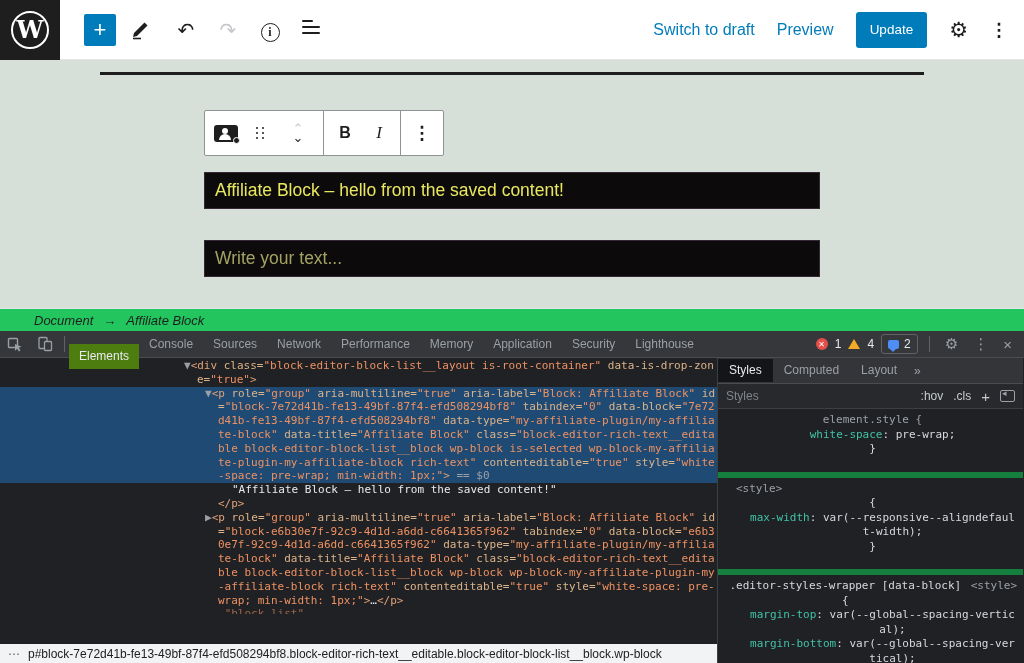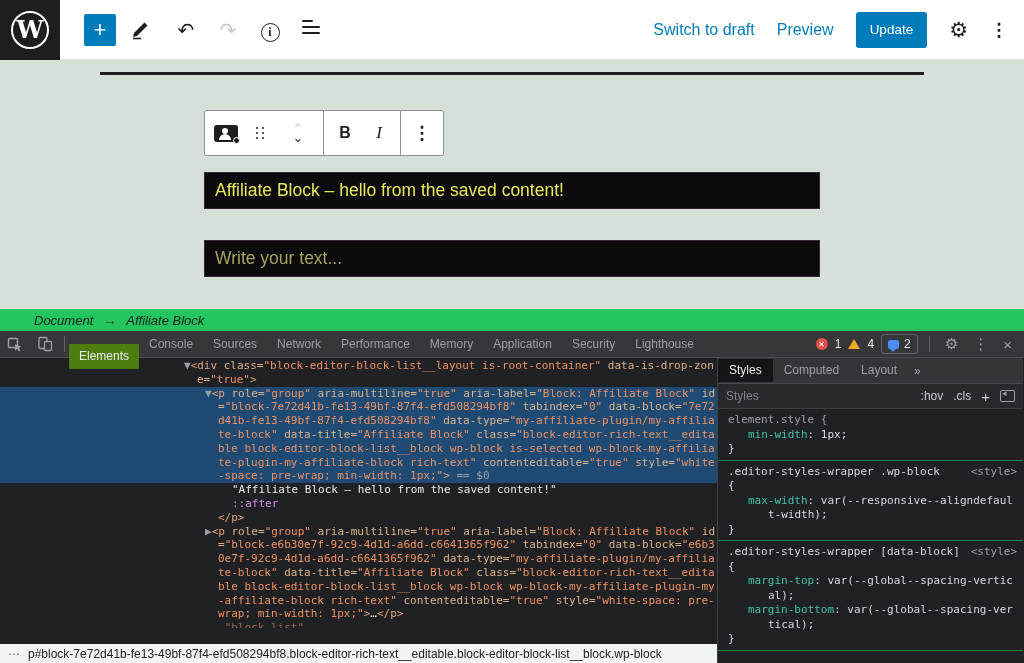--- a/index.html
+++ b/index.html
@@ -108,21 +108,21 @@
   .side-more { padding:0 6px; cursor:pointer; }
   .filter-row { height:25px; background:#27292c; border-bottom:1px solid #3c4043; display:flex; align-items:center;
     padding:0 8px; gap:10px; }
   .filter-ph { color:#80868b; flex:1; }
   .f-tok { color:#c8cbcf; cursor:pointer; }
   .f-plus { color:#c8cbcf; font-size:15px; cursor:pointer; }
   .panel-ico { width:15px; height:12px; border:1px solid #9aa0a6; border-radius:2px; position:relative; cursor:pointer; }
   .panel-ico::before { content:"◂"; position:absolute; left:1px; top:-3px; font-size:9px; color:#9aa0a6; }
 
   .rules { flex:1; overflow:hidden; font-family:"DejaVu Sans Mono", monospace; font-size:11px; line-height:14.5px; }
-  .rule { border-bottom:1px solid #15803d; padding:4px 6px 3px 10px; }
+  .rule { border-bottom:6px solid #15803d; padding:4px 6px 15px 10px;text-align:center; }
   .rhead { display:flex; }
   .rsel { color:#d5d8dd; flex:1; word-break:break-all; }
   .rsel.gray { color:#9aa0a6; }
   .rsrc { color:#9aa0a6; white-space:nowrap; padding-left:8px; }
   .rbrace { color:#d5d8dd; }
   .decl { padding-left:40px; text-indent:-20px; word-break:break-all; }
   .dname { color:#3fc2a7; } .dcolon { color:#d5d8dd; } .dval { color:#d5d8dd; }
 
   svg { display:block; }
 </style>
@@ -241,21 +241,20 @@
       <span class="dt-close">×</span>
     </div>
   </div>
 
   <div class="dt-main">
     <div class="dt-left">
       <div class="dt-tree">
           <div class="tl" style="padding-left: 197px; text-indent: -13px;"><span class="tka">▼</span><span class="tkt">&lt;div</span><span class="tkn"> class=</span><span class="tkv">"block-editor-block-list__layout is-root-container"</span><span class="tkn"> data-is-drop-zone=</span><span class="tkv">"true"</span><span class="tkt">&gt;</span></div>
           <div class="tl sel" style="padding-left: 218px; text-indent: -13px;"><span class="lmark">⋯</span><span class="tka">▼</span><span class="tkt">&lt;p</span><span class="tkn"> role=</span><span class="tkv">"group"</span><span class="tkn"> aria-multiline=</span><span class="tkv">"true"</span><span class="tkn"> aria-label=</span><span class="tkv">"Block: Affiliate Block"</span><span class="tkn"> id=</span><span class="tkv">"block-7e72d41b-fe13-49bf-87f4-efd508294bf8"</span><span class="tkn"> tabindex=</span><span class="tkv">"0"</span><span class="tkn"> data-block=</span><span class="tkv">"7e72d41b-fe13-49bf-87f4-efd508294bf8"</span><span class="tkn"> data-type=</span><span class="tkv">"my-affiliate-plugin/my-affiliate-block"</span><span class="tkn"> data-title=</span><span class="tkv">"Affiliate Block"</span><span class="tkn"> class=</span><span class="tkv">"block-editor-rich-text__editable block-editor-block-list__block wp-block is-selected wp-block-my-affiliate-plugin-my-affiliate-block rich-text"</span><span class="tkn"> contenteditable=</span><span class="tkv">"true"</span><span class="tkn"> style=</span><span class="tkv">"white-space: pre-wrap; min-width: 1px;"</span><span class="tkt">&gt;</span><span class="tkd"> == $0</span></div>
           <div class="tl" style="padding-left: 232px;"><span class="tkx">"Affiliate Block – hello from the saved content!"</span></div>
-          <div class="tl" style="padding-left: 232px;"><span class="tkp">::after</span></div>
           <div class="tl" style="padding-left: 218px;"><span class="tkt">&lt;/p&gt;</span></div>
           <div class="tl" style="padding-left: 218px; text-indent: -13px;"><span class="tka">▶</span><span class="tkt">&lt;p</span><span class="tkn"> role=</span><span class="tkv">"group"</span><span class="tkn"> aria-multiline=</span><span class="tkv">"true"</span><span class="tkn"> aria-label=</span><span class="tkv">"Block: Affiliate Block"</span><span class="tkn"> id=</span><span class="tkv">"block-e6b30e7f-92c9-4d1d-a6dd-c6641365f962"</span><span class="tkn"> tabindex=</span><span class="tkv">"0"</span><span class="tkn"> data-block=</span><span class="tkv">"e6b30e7f-92c9-4d1d-a6dd-c6641365f962"</span><span class="tkn"> data-type=</span><span class="tkv">"my-affiliate-plugin/my-affiliate-block"</span><span class="tkn"> data-title=</span><span class="tkv">"Affiliate Block"</span><span class="tkn"> class=</span><span class="tkv">"block-editor-rich-text__editable block-editor-block-list__block wp-block wp-block-my-affiliate-plugin-my-affiliate-block rich-text"</span><span class="tkn"> contenteditable=</span><span class="tkv">"true"</span><span class="tkn"> style=</span><span class="tkv">"white-space: pre-wrap; min-width: 1px;"</span><span class="tkt">&gt;</span><span class="tkx">…</span><span class="tkt">&lt;/p&gt;</span></div>
           <div class="tl cropb" style="padding-left: 218px;"><span class="tkn">…</span><span class="tkv">"block-list"</span><span class="tkn">…</span></div>
         </div>
       <div class="dt-status">
         <span class="ov">⋯</span>
         <span class="path">p#block-7e72d41b-fe13-49bf-87f4-efd508294bf8.block-editor-rich-text__editable.block-editor-block-list__block.wp-block</span>
       </div>
     </div>
 
@@ -271,26 +270,25 @@
         <span class="f-tok">:hov</span>
         <span class="f-tok">.cls</span>
         <span class="f-plus">+</span>
         <span class="panel-ico"></span>
       </div>
       <div class="rules">
           <div class="rule">
             <div class="rhead">
               <span class="rsel gray">element.style {</span>
             </div>
-            <div class="decl"><span class="dname">min-width</span><span class="dcolon">: </span><span class="dval">1px;</span></div>
+            <div class="decl"><span class="dname">white-space</span><span class="dcolon">: </span><span class="dval">pre-wrap;</span></div>
             <div class="rbrace">}</div>
           </div>
           <div class="rule">
             <div class="rhead">
-              <span class="rsel">.editor-styles-wrapper .wp-block</span>
               <span class="rsrc">&lt;style&gt;</span>
             </div>
             <div class="rbrace">{</div>
             <div class="decl"><span class="dname">max-width</span><span class="dcolon">: </span><span class="dval">var(--responsive--aligndefault-width);</span></div>
             <div class="rbrace">}</div>
           </div>
           <div class="rule">
             <div class="rhead">
               <span class="rsel">.editor-styles-wrapper [data-block] {</span>
               <span class="rsrc">&lt;style&gt;</span>

